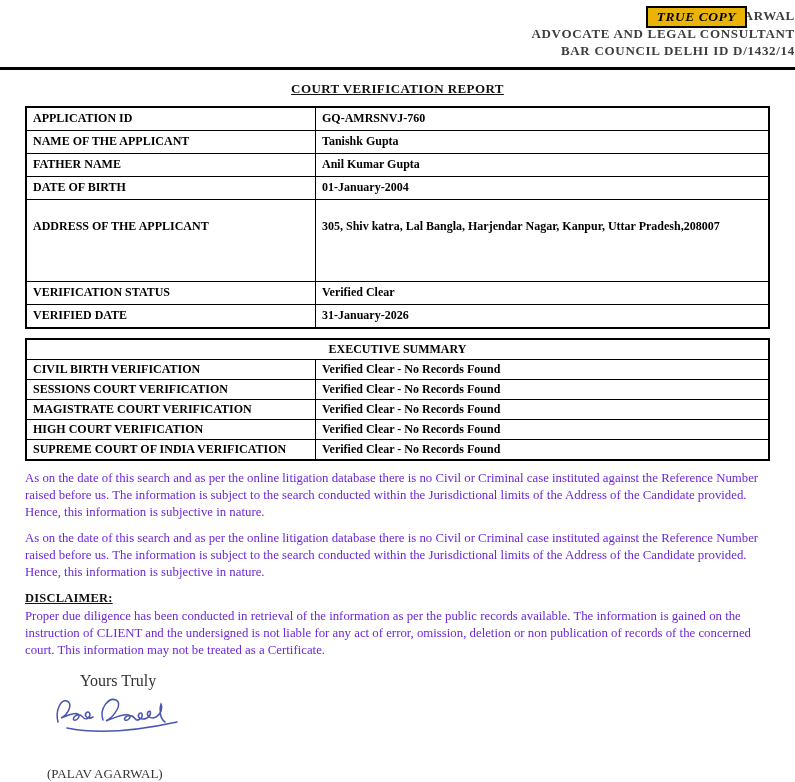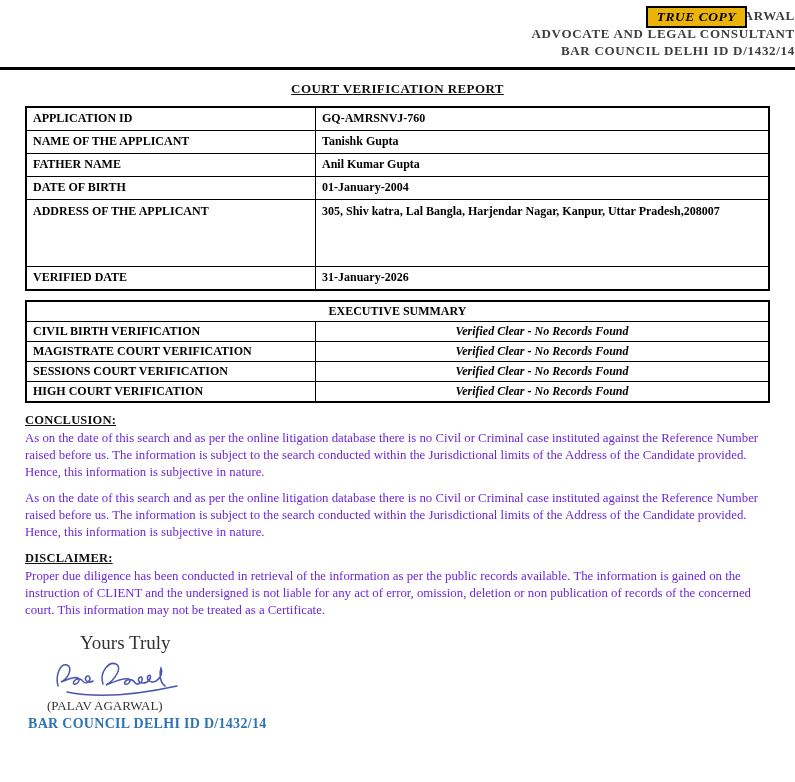--- a/index.html
+++ b/index.html
@@ -14,33 +14,33 @@
   .rule{height:3px;background:#000;margin-top:7px;}
 
   .report-title{margin-top:11px;text-align:center;font-weight:bold;font-size:13px;
                 letter-spacing:0.4px;text-decoration:underline;color:#111;}
 
   .content{padding:0 25px;}
   table.tbl{width:100%;border-collapse:collapse;border:2px solid #000;margin-top:9px;}
   .tbl td{border:1px solid #000;font-weight:bold;font-size:12px;color:#000;
           padding:2px 6px;height:18px;}
   .tbl td.lbl{width:276px;}
-  .tbl td.tall{height:60px;vertical-align:top;padding-top:4px;}
+  .tbl td.tall{height:60px;vertical-align:top;padding-top:19px;}
   table.summary td{padding:1px 6px;height:17px;}
-  .summary td.center{text-align:center;font-style:italic;}
+  .summary td.center{}
   .summary .sum-title{text-align:center;font-size:12px;}
 
   .section{margin-top:9px;}
   .sec-head{font-weight:bold;font-size:12.5px;text-decoration:underline;
             color:#111;letter-spacing:0.2px;line-height:16px;}
   .sec-body{margin:2px 0 0 0;font-size:12.8px;line-height:17px;color:#6d28d9;}
 
-  .yours{margin:13px 0 0 55px;font-size:19px;color:#333;}
+  .yours{margin:13px 0 0 55px;font-size:16px;color:#333;}
   .signature{margin:2px 0 0 26px;height:42px;}
-  .signatory{margin-left:22px;font-size:13px;color:#333;}
+  .signatory{margin-left:22px;font-size:13px;color:#333;margin-top:32px;}
   .bar-line{margin:2px 0 0 3px;font-weight:bold;font-size:14px;
             color:#2e74b5;letter-spacing:0.3px;}
 </style>
 </head>
 <body>
 
 <div class="page">
 
   <div class="true-copy">TRUE COPY</div>
 
@@ -72,52 +72,59 @@
         </tr>
         <tr>
           <td class="lbl">DATE OF BIRTH</td>
           <td class="val">01-January-2004</td>
         </tr>
         <tr>
           <td class="lbl tall">ADDRESS OF THE APPLICANT</td>
           <td class="val tall">305, Shiv katra, Lal Bangla, Harjendar Nagar, Kanpur, Uttar Pradesh,208007</td>
         </tr>
         <tr>
+          <td class="lbl">VERIFICATION STATUS</td>
+          <td class="val">Verified Clear</td>
+        </tr>
+        <tr>
           <td class="lbl">VERIFIED DATE</td>
           <td class="val">31-January-2026</td>
         </tr>
       </tbody>
     </table>
 
     <table class="tbl summary">
       <tbody>
         <tr>
           <td colspan="2" class="sum-title">EXECUTIVE SUMMARY</td>
         </tr>
         <tr>
           <td class="lbl">CIVIL BIRTH VERIFICATION</td>
           <td class="center">Verified Clear - No Records Found</td>
         </tr>
         <tr>
-          <td class="lbl">MAGISTRATE COURT VERIFICATION</td>
+          <td class="lbl">SESSIONS COURT VERIFICATION</td>
           <td class="center">Verified Clear - No Records Found</td>
         </tr>
         <tr>
-          <td class="lbl">SESSIONS COURT VERIFICATION</td>
+          <td class="lbl">MAGISTRATE COURT VERIFICATION</td>
           <td class="center">Verified Clear - No Records Found</td>
         </tr>
         <tr>
           <td class="lbl">HIGH COURT VERIFICATION</td>
           <td class="center">Verified Clear - No Records Found</td>
         </tr>
+        <tr>
+          <td class="lbl">SUPREME COURT OF INDIA VERIFICATION</td>
+          <td class="center">Verified Clear - No Records Found</td>
+        </tr>
       </tbody>
     </table>
 
     <div class="section">
-      <div class="sec-head">CONCLUSION:</div>
       <p class="sec-body">As on the date of this search and as per the online litigation database there is no Civil or Criminal case instituted against the Reference Number raised before us. The information is subject to the search conducted within the Jurisdictional limits of the Address of the Candidate provided. Hence, this information is subjective in nature.</p>
     </div>
 
     <div class="section">
       <p class="sec-body">As on the date of this search and as per the online litigation database there is no Civil or Criminal case instituted against the Reference Number raised before us. The information is subject to the search conducted within the Jurisdictional limits of the Address of the Candidate provided. Hence, this information is subjective in nature.</p>
     </div>
 
     <div class="section">
       <div class="sec-head">DISCLAIMER:</div>
       <p class="sec-body">Proper due diligence has been conducted in retrieval of the information as per the public records available. The information is gained on the instruction of CLIENT and the undersigned is not liable for any act of error, omission, deletion or non publication of records of the concerned court. This information may not be treated as a Certificate.</p>

